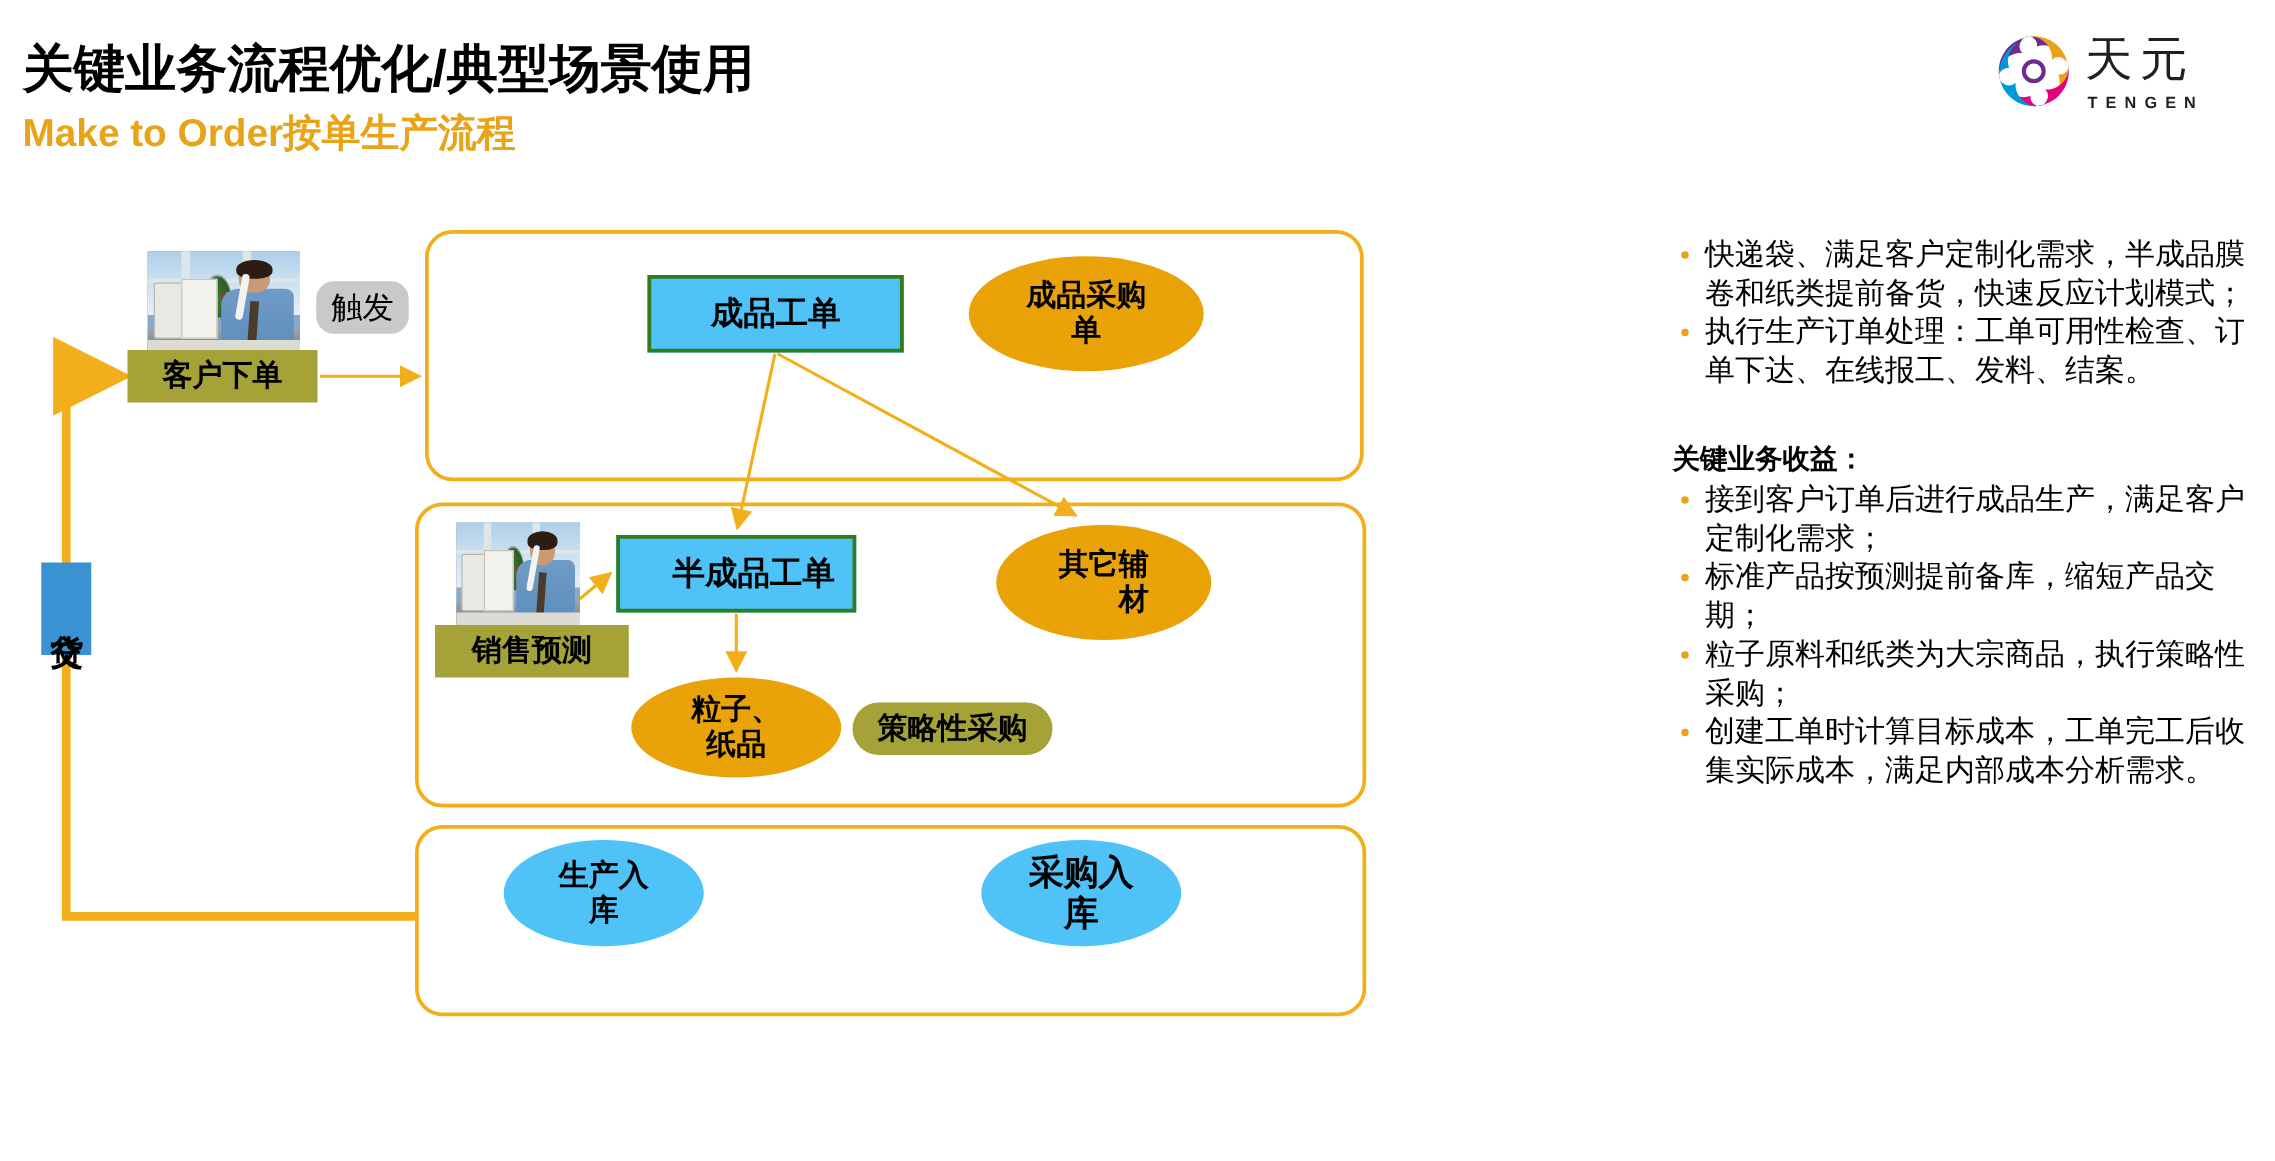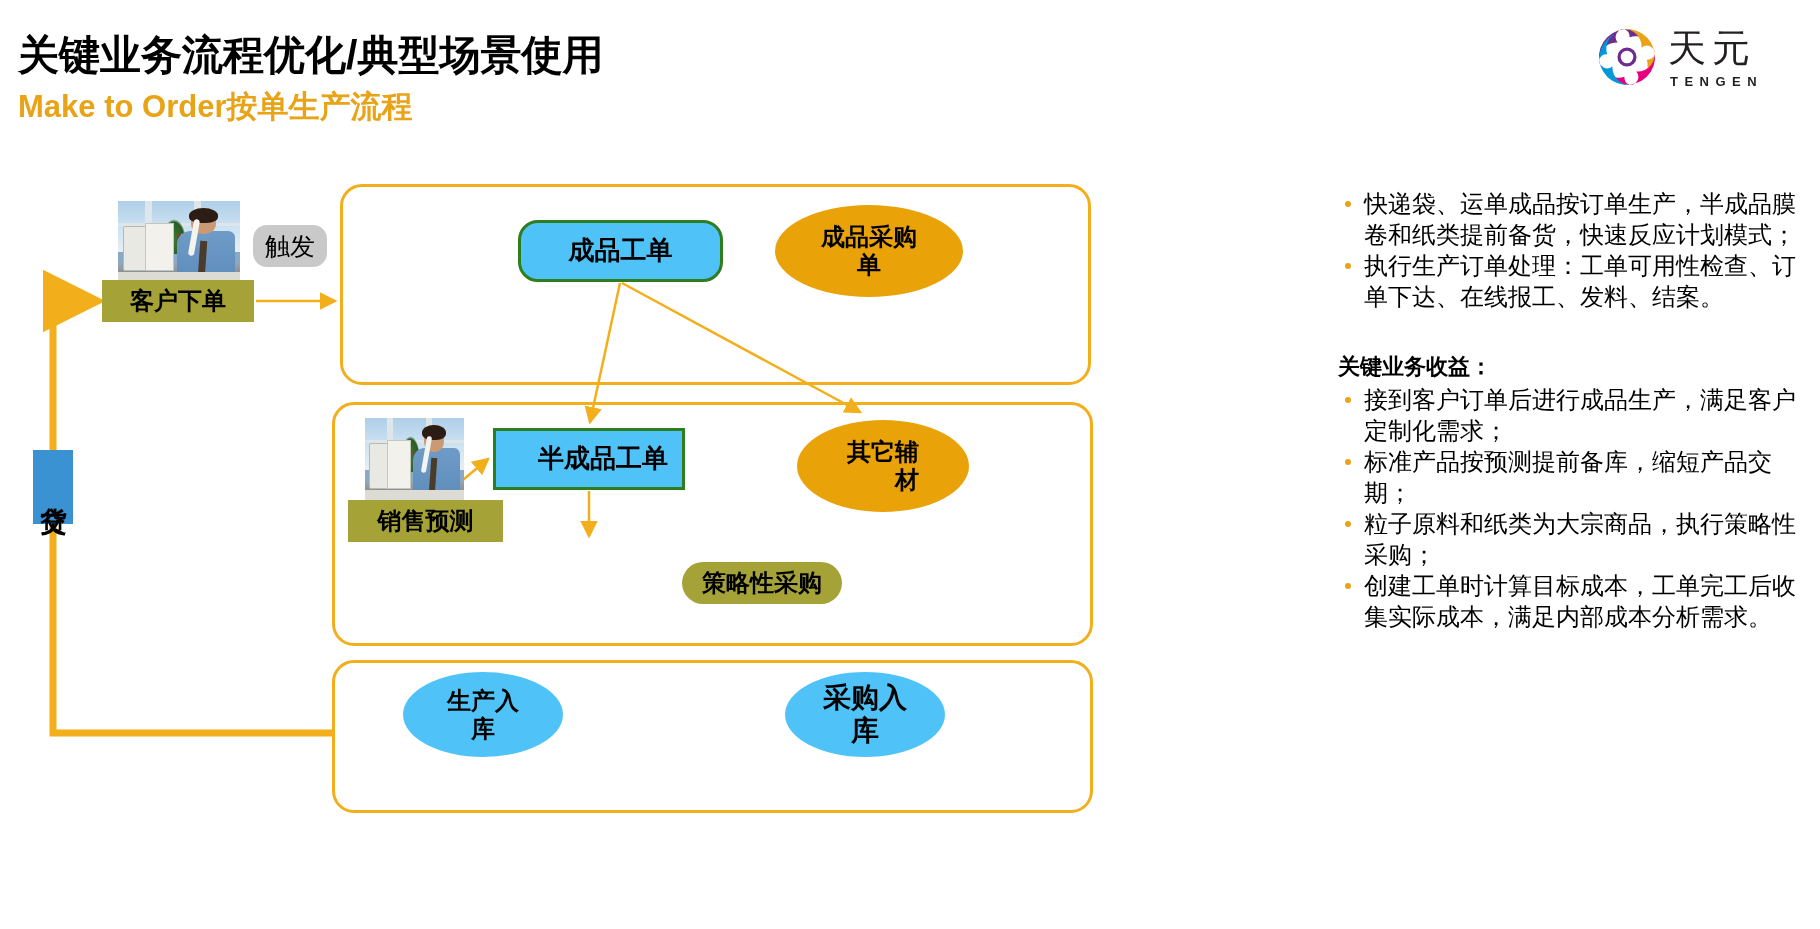--- a/index.html
+++ b/index.html
@@ -128,21 +128,21 @@
   .ellipse-orange {
     background: #E9A309;
     border-radius: 50%;
   }
   .ellipse-blue {
     background: #4FC3F7;
     border-radius: 50%;
   }
 
   
-  #node-cheng-pin-gong-dan  { left: 518px; top: 70px;  width: 205px; height: 62px;  font-size: 26px; border-radius: 20px; }
+  #node-cheng-pin-gong-dan  { left: 518px; top: 70px;  width: 205px; height: 62px;  font-size: 26px; }
   #node-cheng-pin-cai-gou   { left: 775px; top: 55px;  width: 188px; height: 92px;  font-size: 24px; }
 
   #node-ban-cheng-pin       { left: 493px; top: 278px; width: 192px; height: 62px;  font-size: 26px; padding-left: 28px; }
   #node-qi-ta-fu-cai        { left: 797px; top: 270px; width: 172px; height: 92px;  font-size: 24px; text-align: right; }
   #node-li-zi-zhi-pin       { left: 505px; top: 392px; width: 168px; height: 80px;  font-size: 24px; }
   #node-ce-lue-cai-gou      { left: 682px; top: 412px; width: 160px; height: 42px;  font-size: 24px; border-radius: 21px; }
   #node-xiao-shou-yu-ce     { left: 348px; top: 350px; width: 155px; height: 42px;  font-size: 24px; }
 
   #node-sheng-chan-ru-ku    { left: 403px; top: 522px; width: 160px; height: 85px;  font-size: 24px; }
   #node-cai-gou-ru-ku       { left: 785px; top: 522px; width: 160px; height: 85px;  font-size: 28px; text-align: center; }
@@ -348,20 +348,26 @@
 
   <div class="node ellipse-orange" id="node-qi-ta-fu-cai">
     <span>
       <span>其它辅</span><br>
       <span>材</span>
     </span>
   </div>
 
   <div class="node box-olive" id="node-xiao-shou-yu-ce">销售预测</div>
 
+  <div class="node ellipse-orange" id="node-li-zi-zhi-pin">
+    <span>
+      <span>粒子、</span><br>
+      <span>纸品</span>
+    </span>
+  </div>
 
   <div class="node box-olive" id="node-ce-lue-cai-gou">策略性采购</div>
 
   <div class="node ellipse-blue" id="node-sheng-chan-ru-ku">
     <span>
       <span>生产入</span><br>
       <span>库</span>
     </span>
   </div>
 
@@ -369,21 +375,21 @@
     <span>
       <span>采购入</span><br>
       <span>库</span>
     </span>
   </div>
 
 </div>
 
 <div id="info-col">
   <ul class="info-list">
-    <li>快递袋、运单成品按订单生产，半成品膜卷和纸类提前备货，快速反应计划模式；</li>
+    <li>快递袋、满足客户定制化需求，半成品膜卷和纸类提前备货，快速反应计划模式；</li>
     <li>执行生产订单处理：工单可用性检查、订单下达、在线报工、发料、结案。</li>
   </ul>
 
   <div id="info-gap"></div>
 
   <div class="info-heading">关键业务收益：</div>
   <ul class="info-list">
     <li>接到客户订单后进行成品生产，满足客户定制化需求；</li>
     <li>标准产品按预测提前备库，缩短产品交期；</li>
     <li>粒子原料和纸类为大宗商品，执行策略性采购；</li>

